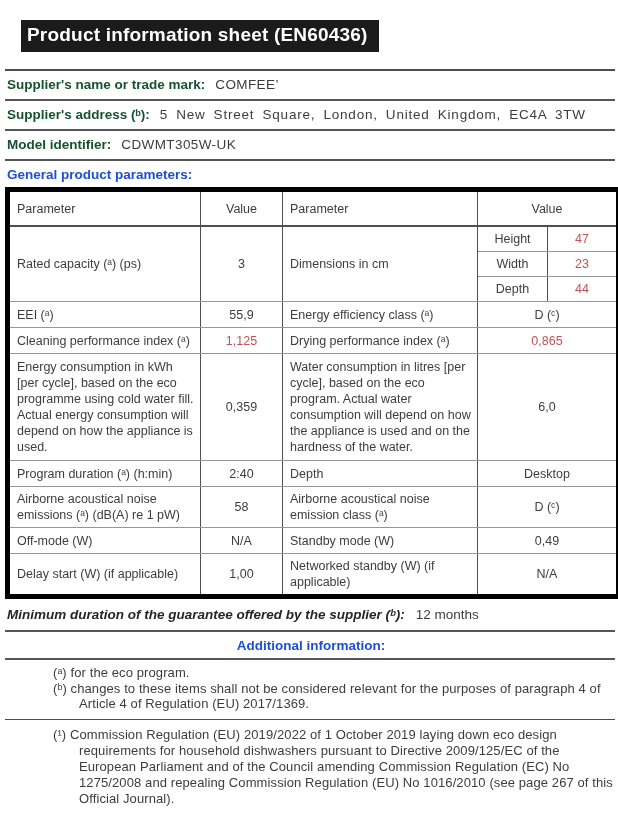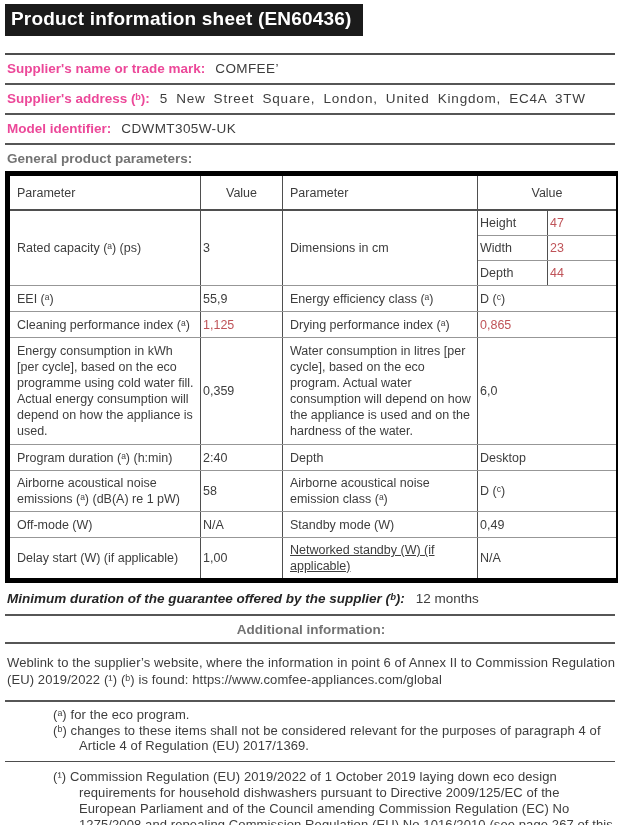--- a/index.html
+++ b/index.html
@@ -8,21 +8,21 @@
     width: 618px;
     height: 825px;
     background: #ffffff;
     overflow: hidden;
     font-family: "Liberation Sans", "DejaVu Sans", sans-serif;
     color: #3d3d3d;
   }
   .page { padding: 4px 3px 0 5px; width: 610px; }
 
   
-  .title-bar { margin: 0; }
+  .title-bar { margin: 16px; }
   .title-box {
     display: inline-block;
     background: #1b1b1b;
     color: #ffffff;
     font-size: 19px;
     font-weight: 700;
     padding: 4px 11px 6px 6px;
     letter-spacing: 0.2px;
   }
 
@@ -30,28 +30,28 @@
   .sep { border-top: 2px solid #4d4d4d; height: 0; }
   .sep-top { margin-top: 17px; }
 
   
   .info-row {
     padding: 6px 0 6px 2px;
     font-size: 13.5px;
     line-height: 16px;
     border-bottom: 2px solid #565656;
   }
-  .info-row b { color: #ec4899; }
+  .info-row b { color: #14532d; }
   .info-row .val { margin-left: 8px; letter-spacing: 0.4px; }
   .info-row .val.spaced { word-spacing: 3.5px; letter-spacing: 0.8px; }
 
   .section-head {
     font-size: 13.5px;
     font-weight: 700;
-    color: #737373;
+    color: #1d4ed8;
     padding: 6px 0 5px 2px;
   }
   .section-head.bordered { border-bottom: 2px solid #565656; text-align: center; }
 
   
   table.params {
     border-collapse: collapse;
     table-layout: fixed;
     width: 611px;
     font-size: 12.5px;
@@ -66,27 +66,27 @@
     border-bottom: 1px solid #979797;
     vertical-align: middle;
     font-weight: 400;
   }
   table.params thead th {
     border-top: 1px solid #4f4f4f;
     border-bottom: 2px solid #4f4f4f;
     height: 25px;
   }
   .lbl { text-align: left; padding: 4px 4px 4px 7px; }
-  .val { padding: 4px 2px; margin-top: 12px; }
+  .val { text-align: center; padding: 4px 2px; margin-top: 12px; }
   .h26 { height: 25px; }
   .h27 { height: 26px; }
   .h41 { height: 40px; }
   .pad-tall { padding-top: 5px; padding-bottom: 5px; }
   .nw { white-space: nowrap; margin-top: 24px; }
-  .narrow { display: inline-block; max-width: 158px; text-decoration: underline; }
+  .narrow { display: inline-block; max-width: 158px; }
   .red { color: #bf5358; }
 
   
   .guarantee-row {
     padding: 8px 0 8px 2px;
     font-size: 13.5px;
     border-bottom: 2px solid #565656;
   }
   .guarantee-row b { color: #262626; font-style: italic; }
   .guarantee-row .val { margin-left: 9px; }
@@ -216,24 +216,20 @@
       </tr>
     </tbody>
   </table>
 
   <div class="guarantee-row">
     <b>Minimum duration of the guarantee offered by the supplier (ᵇ):</b><span class="val">12 months</span>
   </div>
 
   <div class="section-head bordered">Additional information:</div>
 
-  <div class="weblink">
-    <span>Weblink to the supplier’s website, where the information in point 6 of Annex II to Commission Regulation (EU) 2019/2022 (¹) (ᵇ) is found:</span>
-    <span>https://www.comfee-appliances.com/global</span>
-  </div>
 
   <div class="footnotes">
     <div class="fn">
       <span class="marker">(ᵃ)</span>
       <span>for the eco program.</span>
     </div>
     <div class="fn">
       <span class="marker">(ᵇ)</span>
       <span>changes to these items shall not be considered relevant for the purposes of paragraph 4 of Article 4 of Regulation (EU) 2017/1369.</span>
     </div>

